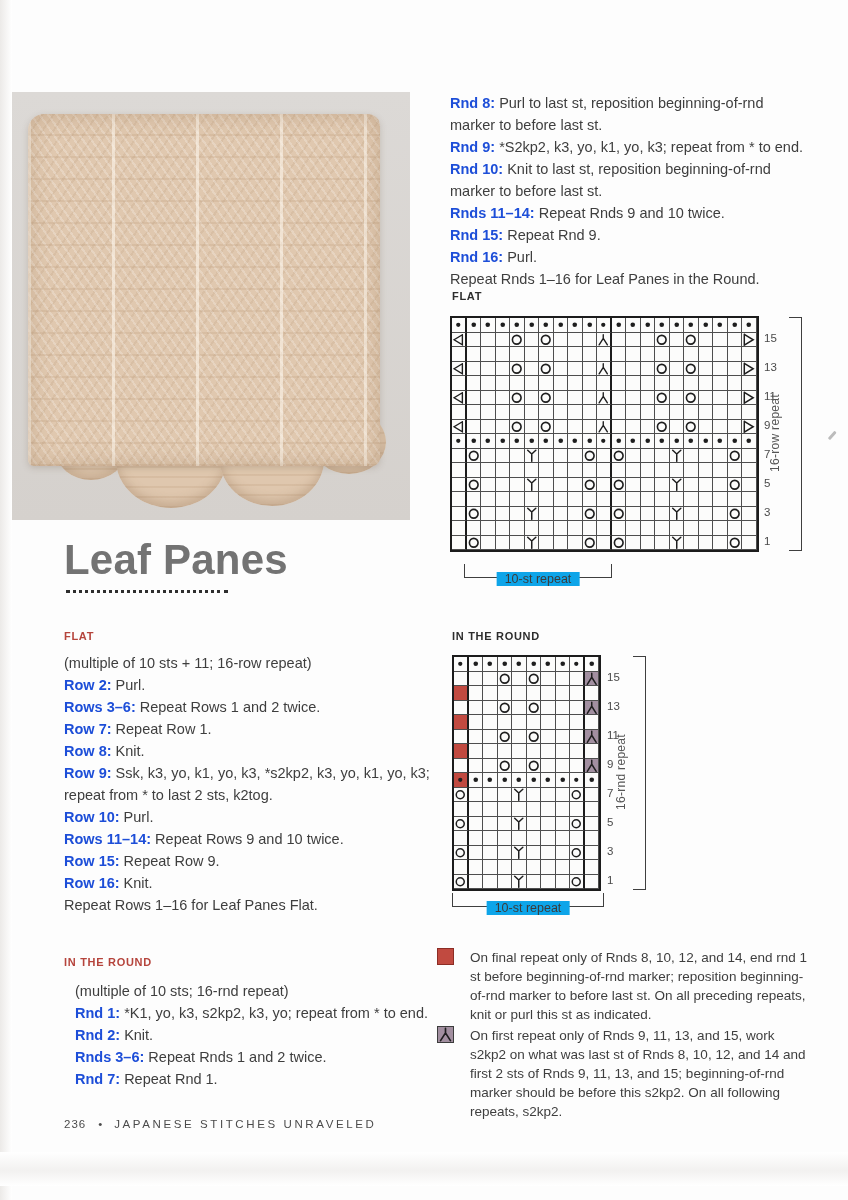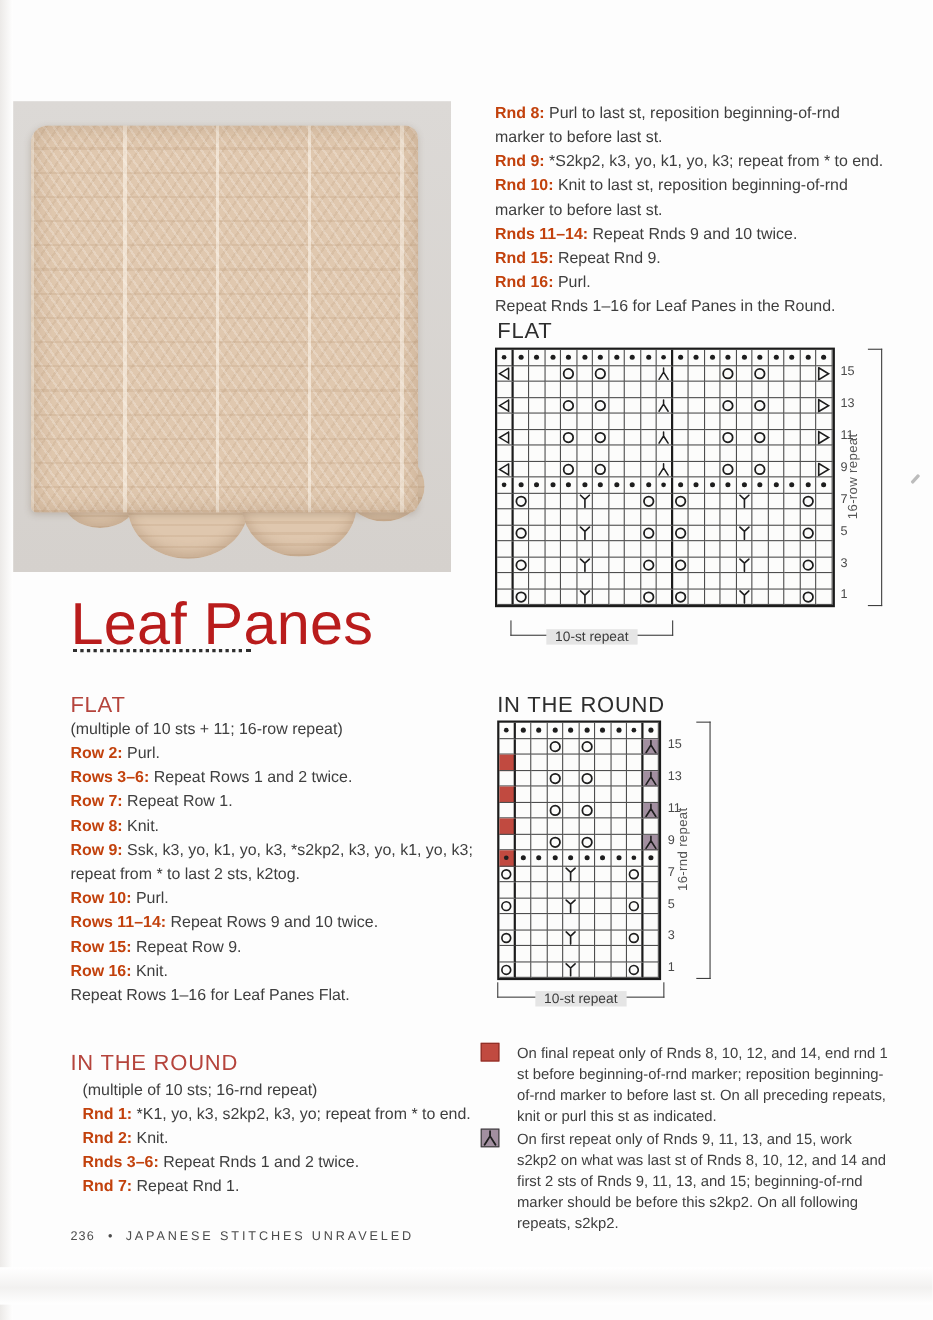--- a/index.html
+++ b/index.html
@@ -27,26 +27,26 @@
         background-image:repeating-linear-gradient(0deg,rgba(186,152,118,.22) 0 2px,rgba(0,0,0,0) 2px 10px);
         box-shadow:inset 0 -6px 10px rgba(146,114,84,.3);}
   .sc1{left:44px;top:330px;width:70px;height:58px;}
   .sc2{left:104px;top:320px;width:110px;height:96px;}
   .sc3{left:208px;top:322px;width:104px;height:92px;}
   .sc4{left:300px;top:318px;width:74px;height:64px;}
 
   
   .iblock{position:absolute;}
   .iline{margin:0;font-size:14.5px;line-height:22px;color:#3e3e3e;}
-  .iline b{color:#c2410c;font-weight:bold;}
-  .page-title{position:absolute;left:64px;top:536px;font-size:54px;color:#b91c1c;
-        font-weight:400;letter-spacing:.2px;}
+  .iline b{color:#1d4ed8;font-weight:bold;}
+  .page-title{position:absolute;left:64px;top:536px;font-size:42px;color:#737373;
+        font-weight:700;letter-spacing:.2px;}
   .dotted-rule{position:absolute;left:66px;top:590px;width:162px;height:0;
         border-bottom:3px dotted #2e2e2e;}
-  .sec-heading{position:absolute;font-size:20px;font-weight:normal;letter-spacing:.7px;}
+  .sec-heading{position:absolute;font-size:11px;font-weight:bold;letter-spacing:.7px;}
   .red-head{color:#b5443c;}
   .chart-head{color:#2d2d2d;}
   .footer{position:absolute;left:64px;top:1118px;font-size:11.5px;color:#4b4b4b;}
   .footer .pgnum{letter-spacing:1px;margin-top:11px;}
   .footer .sep{margin:0 12px;color:#4b4b4b;}
   .footer .book{letter-spacing:2.6px;text-align:center;}
 
   
   .grid{position:absolute;display:grid;border:2px solid #1c1c1c;background:#fcfcfb;width:max-content;}
   .cell{position:relative;width:14.5px;height:14.5px;border-right:1px solid #4e4e4e;
@@ -60,21 +60,21 @@
   .numcol.leftcol div{text-align:right;}
   .numcol.rightcol div{padding-top:14.5px;box-sizing:content-box;height:14.5px;text-align:left;}
   .vbracket{position:absolute;width:12px;border-top:1.5px solid #3f3f3f;
         border-right:1.5px solid #3f3f3f;border-bottom:1.5px solid #3f3f3f;}
   .vlabel{position:absolute;writing-mode:vertical-rl;transform:rotate(180deg);
         font-size:12px;color:#555;display:flex;align-items:center;justify-content:center;
         letter-spacing:.3px;}
   .hbracket{position:absolute;border-left:1.5px solid #3f3f3f;border-right:1.5px solid #3f3f3f;
         border-bottom:1.5px solid #3f3f3f;}
   .hlabel{position:absolute;left:50%;bottom:-9px;transform:translateX(-50%);
-        background:#e5e5e5;padding:0 8px;font-size:12.5px;color:#3b3b3b;white-space:nowrap;}
+        background:#0ea5e9;padding:0 8px;font-size:12.5px;color:#3b3b3b;white-space:nowrap;}
 
   
   .legend-item{position:absolute;display:flex;align-items:flex-start;}
   .legend-icon{flex:0 0 auto;width:15px;height:15px;margin-right:16px;position:relative;}
   .licon-red{background:#c14a40;border:1px solid #8c2d25;}
   .licon-pur{background:#a28fa0;border:1px solid #3c3c3c;}
   .legend-text{margin:0;font-size:13.5px;line-height:19px;color:#3e3e3e;width:338px;}
 </style>
 </head>
 <body>

